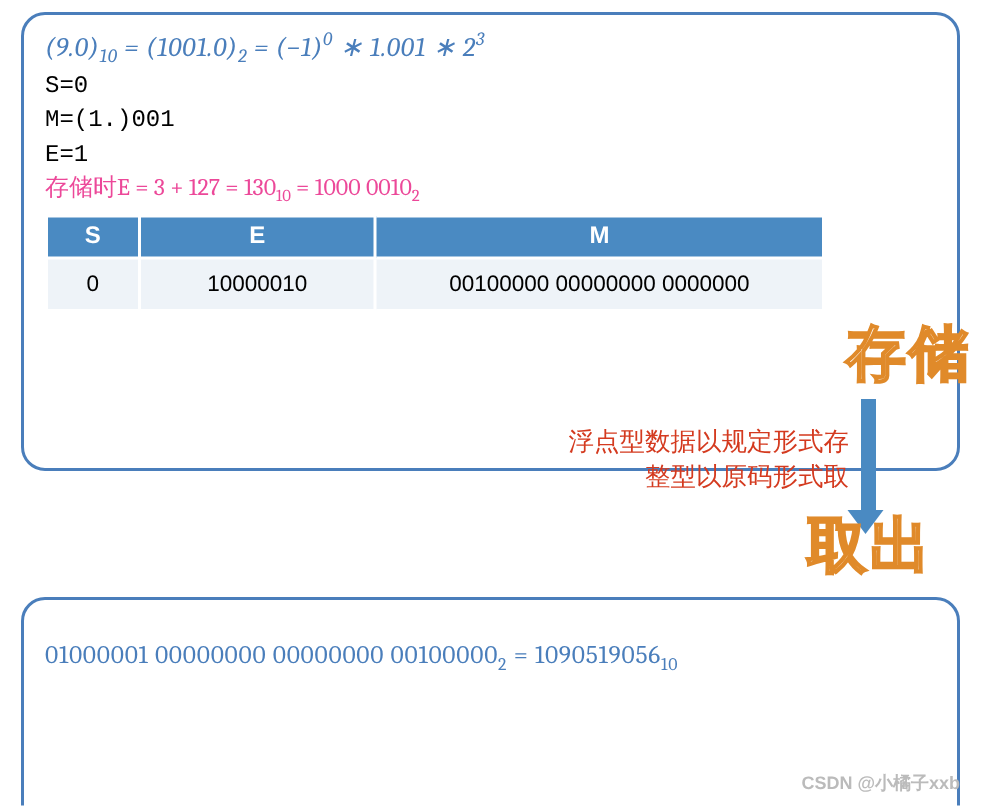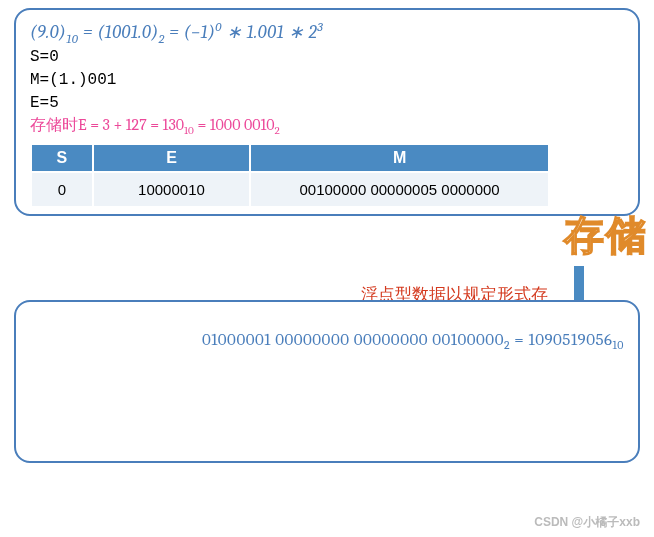--- a/index.html
+++ b/index.html
@@ -12,21 +12,21 @@
       position: relative;
       padding: 8px 14px;
     }
     .panel {
       border: 2px solid #4a7ebb;
       border-radius: 16px;
       padding: 10px 14px;
       background: #fff;
       position: relative;
     }
-    .panel-top { height: 208px; }
+    .panel-top { height: 306px; }
     .panel-bottom { margin-top: 84px; height: 163px; padding-top: 16px; }
     .formula {
       font-family: Cambria, "Times New Roman", serif;
       font-style: italic;
       color: #4a7ebb;
       font-size: 18px;
       letter-spacing: 0.5px;
     }
     .plain-line {
       font-family: Liberation Mono, monospace;
@@ -94,74 +94,73 @@
     .arrow-head {
       width: 0; height: 0;
       border-left: 12px solid transparent;
       border-right: 12px solid transparent;
       border-top: 16px solid #4a8ac2;
       margin-left: -7px;
     }
     .arrow-text {
       position: absolute;
       top: 284px;
-      right: 106px;
-      text-align: left;
+      right: 88px;
+      text-align: right;
       font-family: "KaiTi", "STKaiti", "Microsoft YaHei", serif;
       color: #d43a1f;
       font-size: 17px;
       line-height: 1.35;
     }
     .code-lines {
       font-family: Arial, sans-serif;
       color: #333;
       font-size: 15.5px;
       line-height: 1.5;
       letter-spacing: 0.5px;
     }
     .code-lines .lbl { color: #555; }
     .result-line {
       font-family: Cambria, "Times New Roman", serif;
       color: #4a7ebb;
       font-size: 17px;
       margin-top: 12px;
       letter-spacing: 0.5px;
-      text-align: right;
     }
     .watermark {
       position: absolute;
       bottom: 6px;
       right: 14px;
       font-size: 12px;
       color: #bbb;
       font-family: Arial, sans-serif;
       font-weight: bold;
     }
   </style>
 </head>
 <body>
 
 <div class="panel panel-top">
   <div class="formula">(9.0)<sub>10</sub> = (1001.0)<sub>2</sub> = (−1)<sup>0</sup> ∗ 1.001 ∗ 2<sup>3</sup></div>
   <div class="plain-line">S=0</div>
   <div class="plain-line">M=(1.)001</div>
-  <div class="plain-line">E=5</div>
+  <div class="plain-line">E=1</div>
   <div class="mixed-line">存储时E = 3 + 127 = 130<sub>10</sub> = 1000 0010<sub>2</sub></div>
 
   <table class="tbl">
     <tbody>
         <tr>
       <th class="col-s">S</th>
       <th class="col-e">E</th>
       <th class="col-m">M</th>
     </tr>
     <tr>
       <td>0</td>
       <td>10000010</td>
-      <td>00100000 00000005 0000000</td>
+      <td>00100000 00000000 0000000</td>
     </tr>
   </tbody>
     </table>
 </div>
 
 <div class="label-store">存储</div>
 
 <div class="arrow">
   <div class="arrow-shaft"></div>
   <div class="arrow-head"></div>

